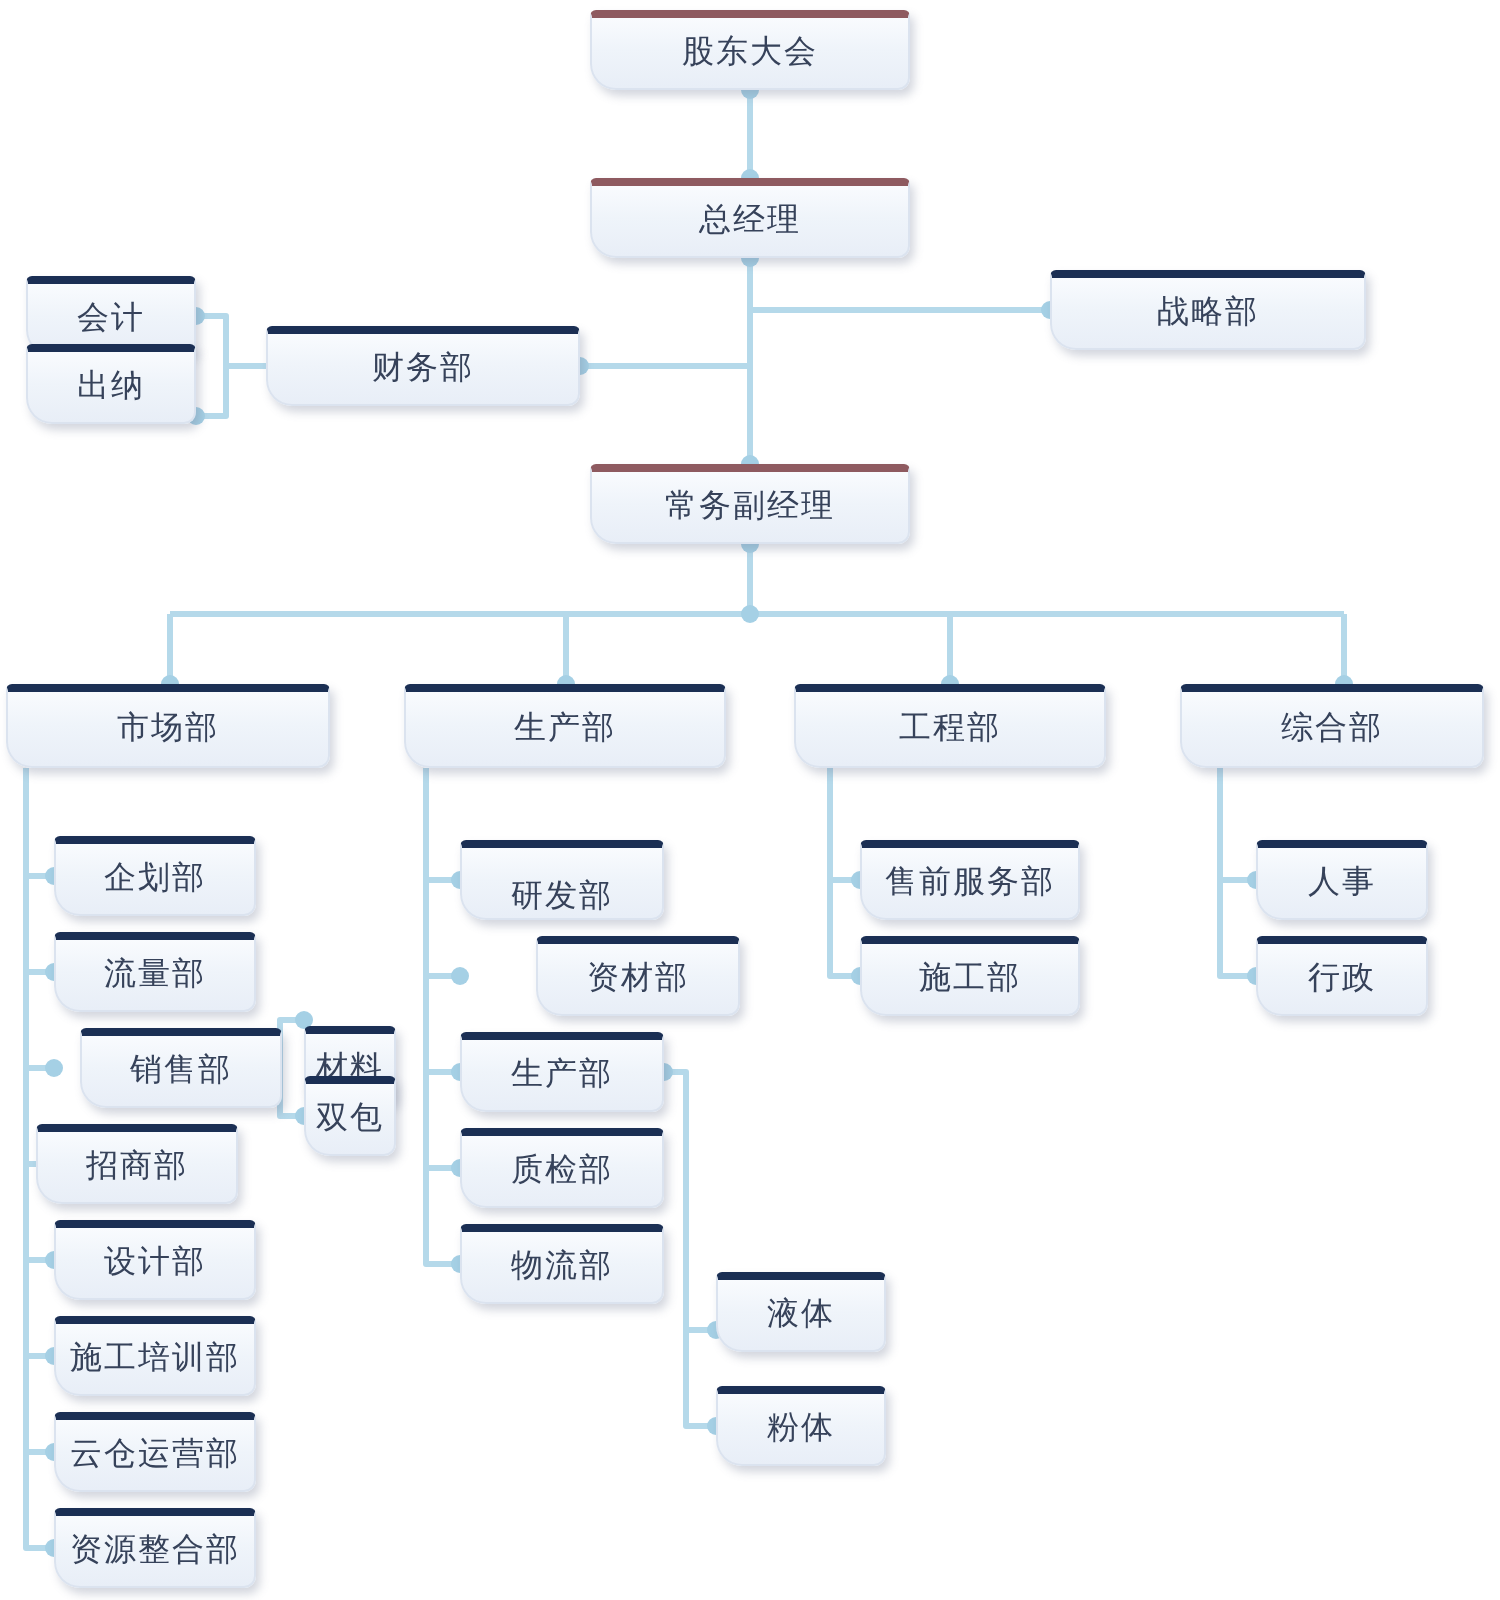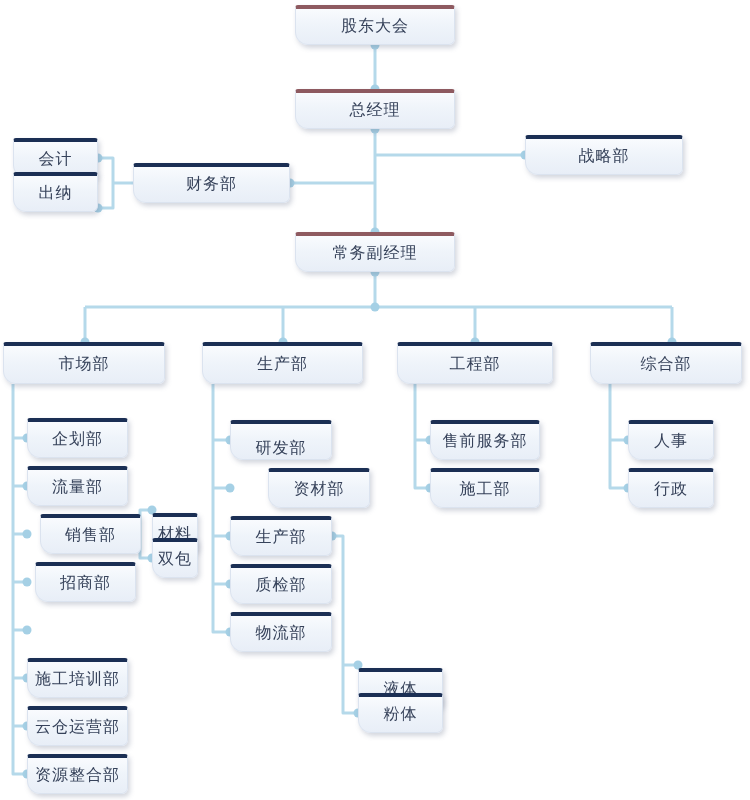--- a/index.html
+++ b/index.html
@@ -140,22 +140,25 @@
     </div>
     <div class="node" style="left: 27px; top: 418px; width: 101px; height: 40px; border-top-color: rgb(27, 47, 84); color: rgb(54, 66, 90);">
       <span>企划部</span>
     </div>
     <div class="node" style="left: 27px; top: 466px; width: 101px; height: 40px; border-top-color: rgb(27, 47, 84); color: rgb(54, 66, 90);">
       <span>流量部</span>
     </div>
     <div class="node" style="left: 27px; top: 514px; width: 101px; height: 40px; border-top-color: rgb(27, 47, 84); color: rgb(54, 66, 90); margin-left: 13px;">
       <span>销售部</span>
     </div>
-    <div class="node" style="left: 35px; top: 562px; width: 101px; height: 40px; border-top-color: rgb(27, 47, 84); color: rgb(54, 66, 90);">
+    <div class="node" style="left: 18px; top: 562px; width: 101px; height: 40px; border-top-color: rgb(27, 47, 84); color: rgb(54, 66, 90);">
       <span>招商部</span>
+    </div>
+    <div class="node" style="left: 27px; top: 610px; width: 101px; height: 40px; border-top-color: rgb(27, 47, 84); color: rgb(54, 66, 90);">
+      <span>设计部</span>
     </div>
     <div class="node" style="left: 27px; top: 658px; width: 101px; height: 40px; border-top-color: rgb(27, 47, 84); color: rgb(54, 66, 90);">
       <span>施工培训部</span>
     </div>
     <div class="node" style="left: 27px; top: 706px; width: 101px; height: 40px; border-top-color: rgb(27, 47, 84); color: rgb(54, 66, 90);">
       <span>云仓运营部</span>
     </div>
     <div class="node" style="left: 27px; top: 754px; width: 101px; height: 40px; border-top-color: rgb(27, 47, 84); color: rgb(54, 66, 90);">
       <span>资源整合部</span>
     </div>
@@ -173,21 +176,21 @@
     </div>
     <div class="node" style="left: 230px; top: 516px; width: 102px; height: 40px; border-top-color: rgb(27, 47, 84); color: rgb(54, 66, 90);">
       <span>生产部</span>
     </div>
     <div class="node" style="left: 230px; top: 612px; width: 102px; height: 40px; border-top-color: rgb(27, 47, 84); color: rgb(54, 66, 90);">
       <span>物流部</span>
     </div>
     <div class="node" style="left: 230px; top: 564px; width: 102px; height: 40px; border-top-color: rgb(27, 47, 84); color: rgb(54, 66, 90);">
       <span>质检部</span>
     </div>
-    <div class="node" style="left: 358px; top: 668px; width: 85px; height: 40px; border-top-color: rgb(27, 47, 84); color: rgb(54, 66, 90);">
+    <div class="node" style="left: 358px; top: 636px; width: 85px; height: 40px; border-top-color: rgb(27, 47, 84); color: rgb(54, 66, 90);">
       <span>液体</span>
     </div>
     <div class="node" style="left: 358px; top: 693px; width: 85px; height: 40px; border-top-color: rgb(27, 47, 84); color: rgb(54, 66, 90);">
       <span>粉体</span>
     </div>
     <div class="node" style="left: 430px; top: 420px; width: 110px; height: 40px; border-top-color: rgb(27, 47, 84); color: rgb(54, 66, 90);">
       <span>售前服务部</span>
     </div>
     <div class="node" style="left: 430px; top: 468px; width: 110px; height: 40px; border-top-color: rgb(27, 47, 84); color: rgb(54, 66, 90);">
       <span>施工部</span>

